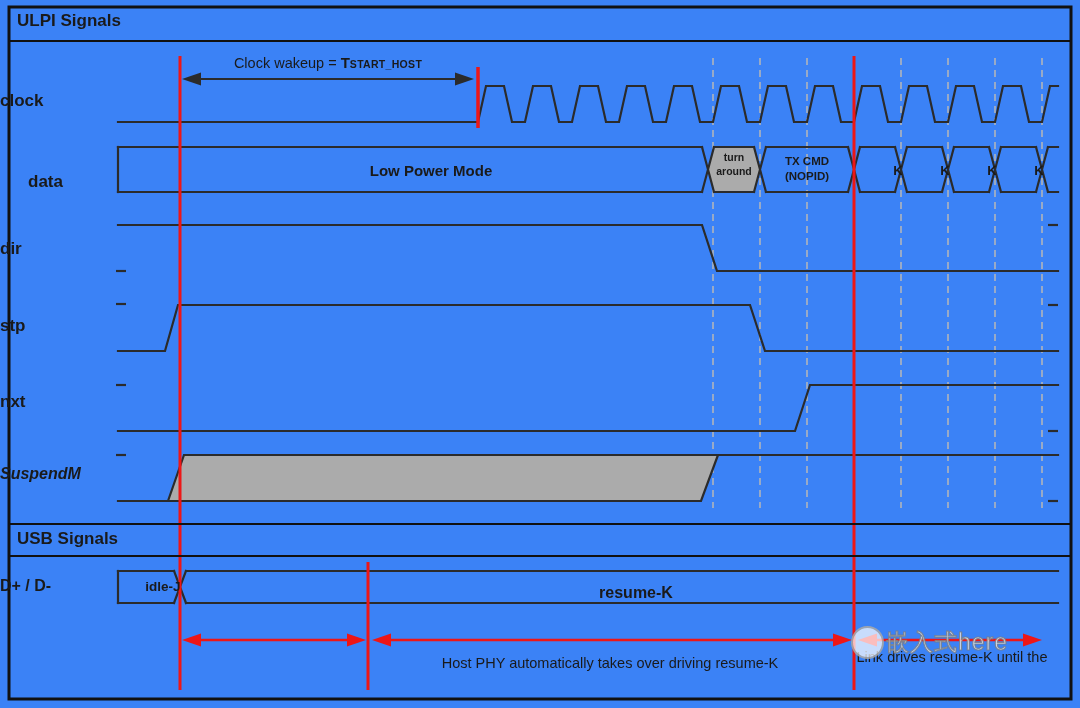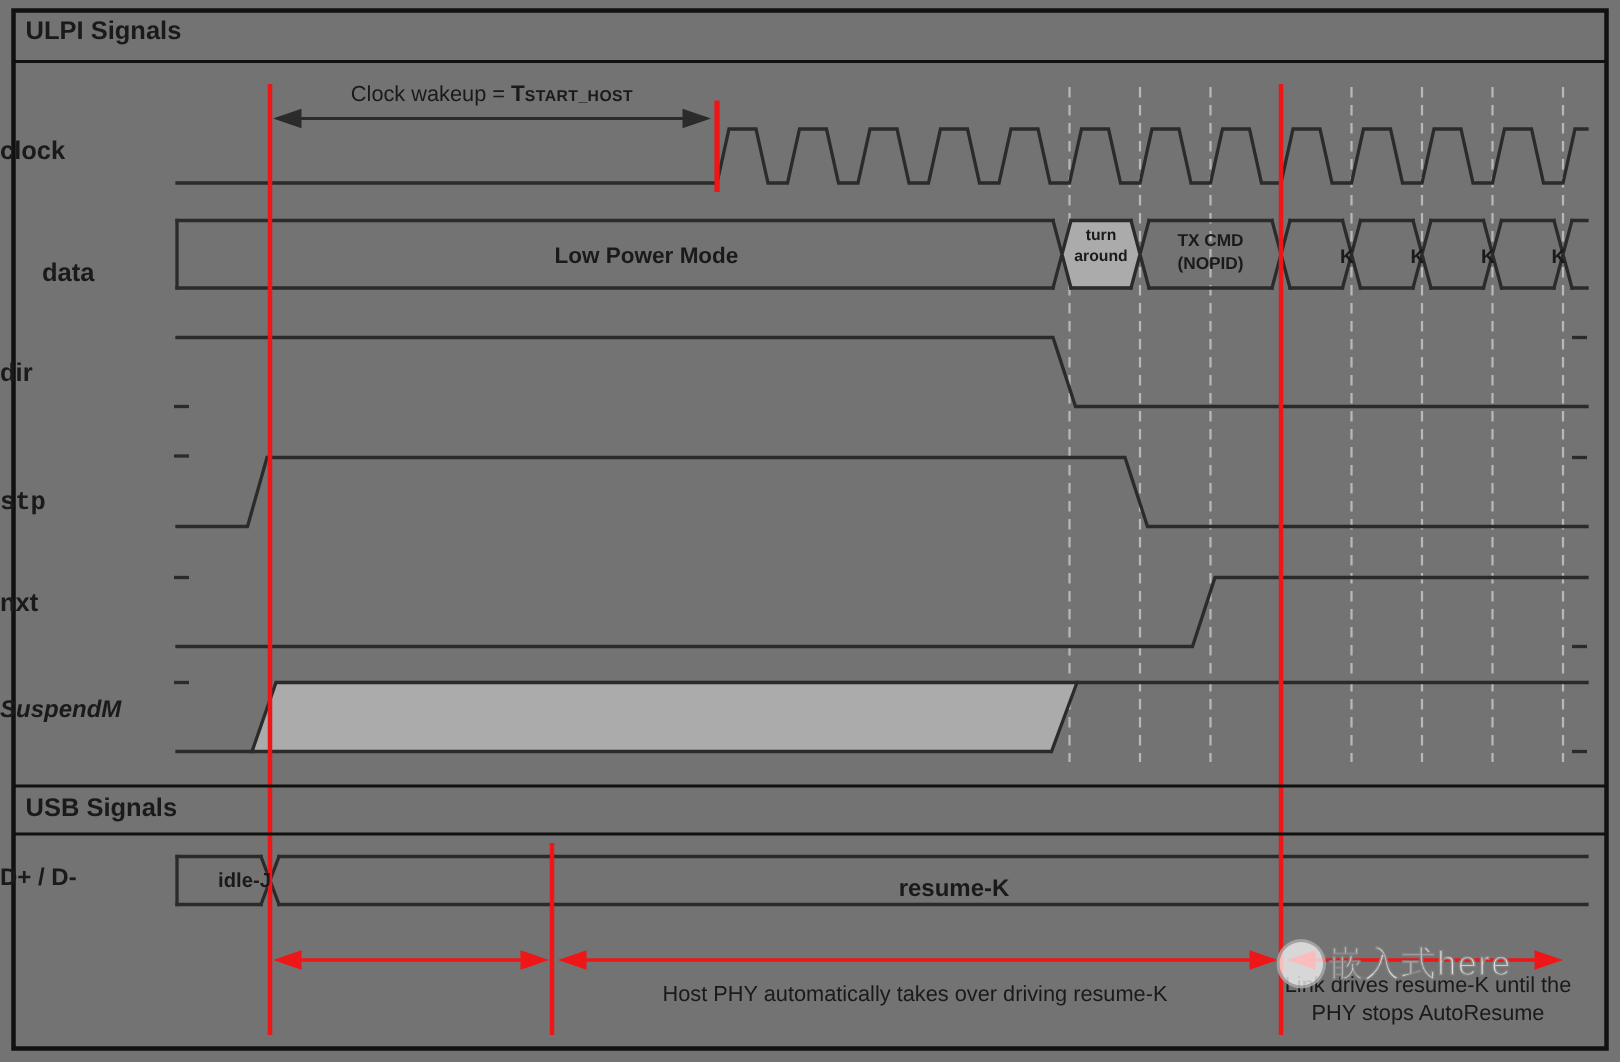--- a/index.html
+++ b/index.html
@@ -1,20 +1,20 @@
 <!DOCTYPE html>
 <html style="--red: #ee1616; --signal: #2b2b2b; --grid: #b8b8b8; --grayfill: #ababab; --border: #111111;"><head>
 <meta charset="utf-8">
 <style>
   :root{
     --red:#ee1616; --signal:#2b2b2b; --grid:#b8b8b8; --grayfill:#ababab; --border:#111111;
   }
   html,body{margin:0;padding:0;background:#ffffff;}
   #stage{
-    position:relative;width:1080px;height:708px;background:#737373;
+    position:relative;width:1080px;height:708px;background:#3b82f6;
     font-family:"Liberation Sans",sans-serif;color:#1a1a1a;overflow:hidden;
   }
   svg{position:absolute;left:0;top:0;}
   .sig{stroke:var(--signal);stroke-width:2.2;fill:none;stroke-linejoin:miter;stroke-linecap:square;}
   .refdash{stroke:var(--signal);stroke-width:2.2;}
   .band{fill:var(--grayfill);stroke:var(--signal);stroke-width:2.2;stroke-linejoin:miter;}
   .cellfill{fill:var(--grayfill);}
   .grid{stroke:var(--grid);stroke-width:1.5;stroke-dasharray:7 5;fill:none;}
   .redline{stroke:var(--red);stroke-width:3;}
   .redline-thick{stroke:var(--red);stroke-width:3.5;}
@@ -148,21 +148,21 @@
       <rect class="frame" x="9" y="7" width="1062" height="692"></rect>
     </g>
   </svg>
 
   <div class="txt section-title" style="left:17px;top:11px;">ULPI Signals</div>
   <div class="txt section-title" style="left:17px;top:529px;">USB Signals</div>
 
   <div class="txt rowlabel" style="top:91px;">clock</div>
   <div class="txt rowlabel" style="top:172px;margin-left:28px;">data</div>
   <div class="txt rowlabel" style="top:239px;">dir</div>
-  <div class="txt rowlabel" style="top:326px;font-family:Liberation Mono, monospace;">stp</div>
+  <div class="txt rowlabel" style="top:316px;">stp</div>
   <div class="txt rowlabel" style="top:392px;">nxt</div>
   <div class="txt rowlabel" style="top:465px;font-style:italic;font-size:16px;">SuspendM</div>
   <div class="txt rowlabel" style="top:577px;font-size:16px;">D+ / D-</div>
 
   <div class="txt wakeup center" style="left:328px;top:54px;"><span>Clock wakeup = </span><span class="tsym">T</span><span class="tsub">START_HOST</span></div>
 
   <div class="txt center buslabel" style="left:410px;top:162px;font-size:15px;">Low Power Mode</div>
   <div class="txt center small2" style="left:734px;top:151px;">
     <div>turn</div>
     <div>around</div>
@@ -175,21 +175,20 @@
   <div class="txt center buslabel" style="left:924px;top:163px;font-size:13px;">K</div>
   <div class="txt center buslabel" style="left:971px;top:163px;font-size:13px;">K</div>
   <div class="txt center buslabel" style="left:1018px;top:163px;font-size:13px;">K</div>
 
   <div class="txt center buslabel" style="left:142px;top:579px;font-size:13.5px;">idle-J</div>
   <div class="txt center buslabel" style="left:615px;top:584px;font-size:16px;">resume-K</div>
 
   <div class="txt center note" style="left:610px;top:654px;">Host PHY automatically takes over driving resume-K</div>
   <div class="txt center note" style="left:952px;top:648px;">
     <div>Link drives resume-K until the</div>
-    <div>PHY stops AutoResume</div>
   </div>
 
   <div class="watermark">
     <span class="wm-icon"></span>
     <span class="wm-text">嵌入式here</span>
   </div>
 
 </div>
 
 </body></html>

